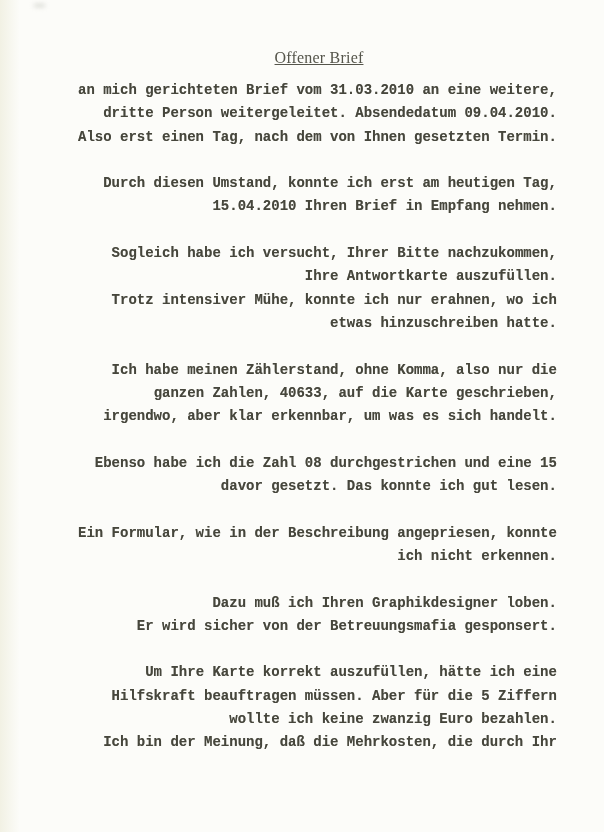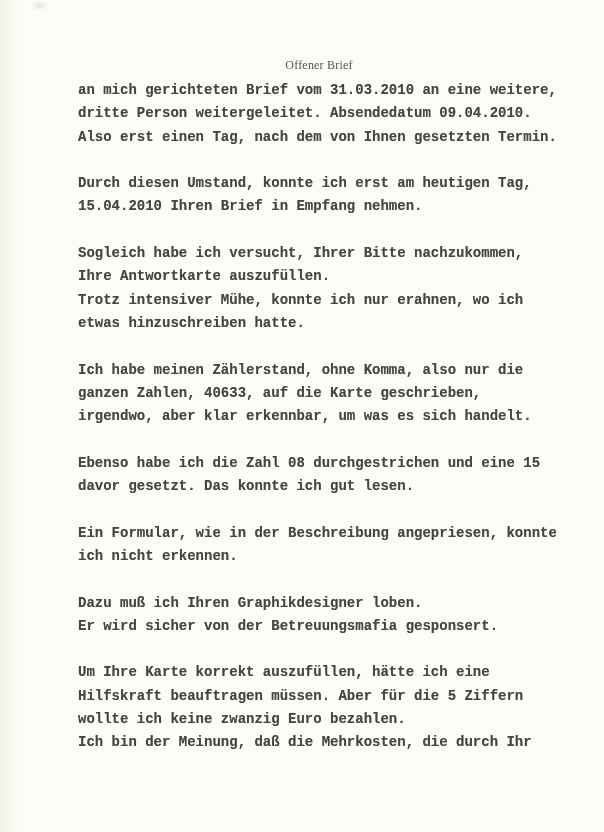--- a/index.html
+++ b/index.html
@@ -29,43 +29,45 @@
     left: 33px; top: 3px;
     width: 13px; height: 5px;
     background: #cccdc6;
     border-radius: 50%;
     filter: blur(2px);
     opacity: 0.55;
     pointer-events: none;
   }
   .heading {
     position: absolute;
-    top: 58px;
+    top: 49px;
     left: 78px;
     width: 482px;
     text-align: center;
     font-family: "Liberation Serif", "DejaVu Serif", serif;
-    font-size: 12px;
+    font-size: 16px;
     color: #55554b;
     letter-spacing: 0.2px;
+    text-decoration: underline;
   }
   .letter-body {
     position: absolute;
     top: 79px;
     left: 78px;
     font-family: "Liberation Mono", "DejaVu Sans Mono", monospace;
     font-size: 14px;
     font-weight: bold;
     line-height: 23.3px;
     color: #46463c;
     white-space: pre;
     text-shadow: 0 0 0.5px rgba(70, 70, 58, 0.45);
   }
   .para {
     margin: 0 0 23.3px 0;
+    text-align: right;
   }
   .para:last-child {
     margin-bottom: 16px;
   }
   .line {
     height: 23.3px;
   }
 </style>
 </head>
 <body>

